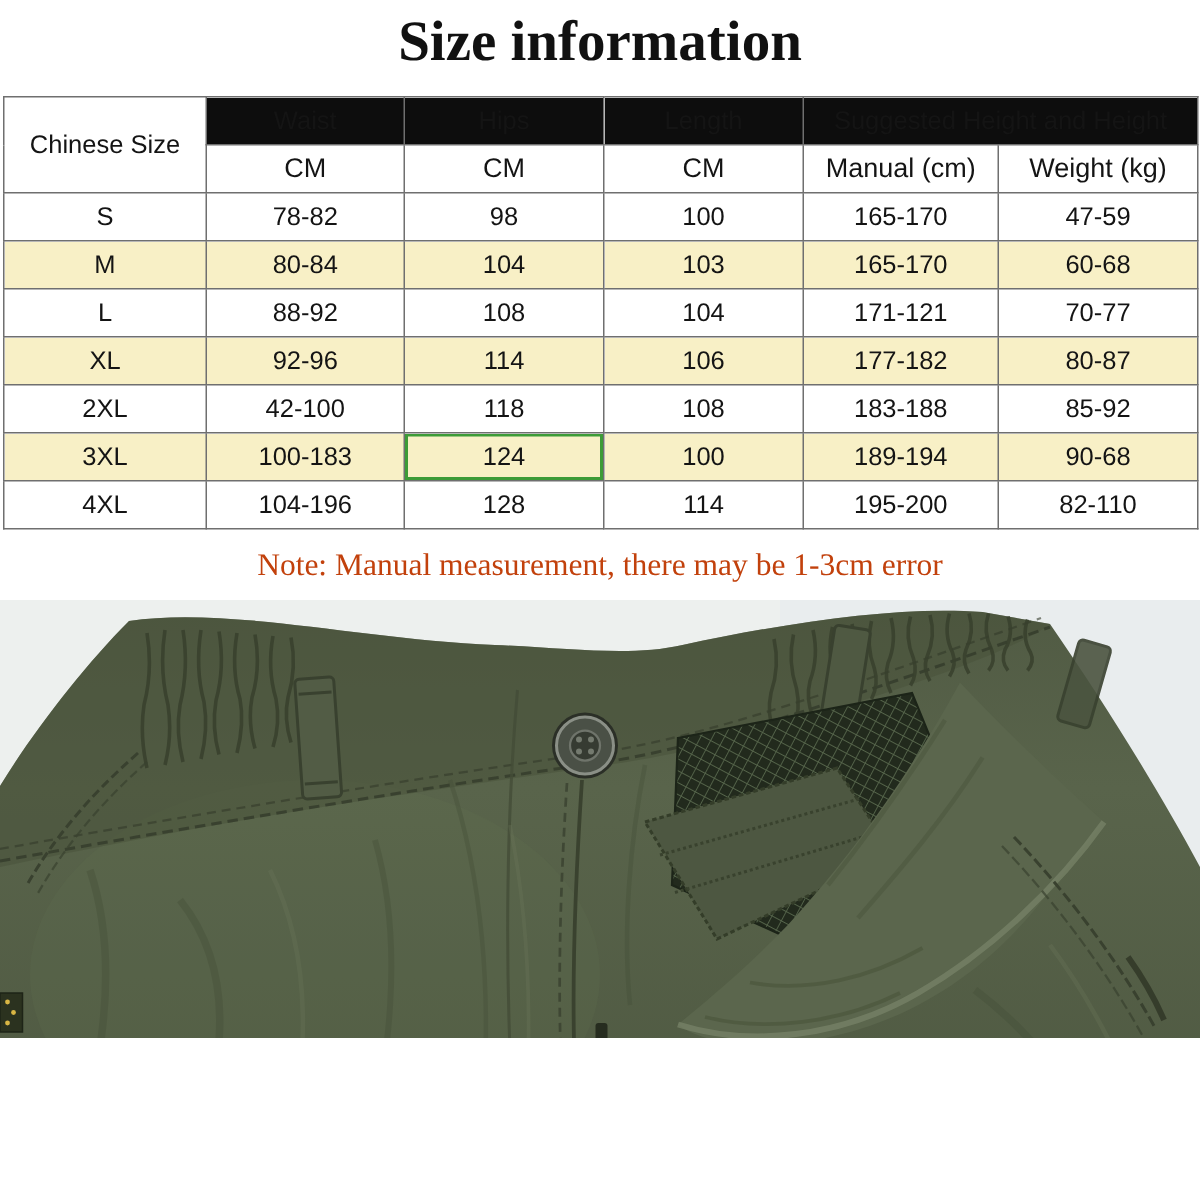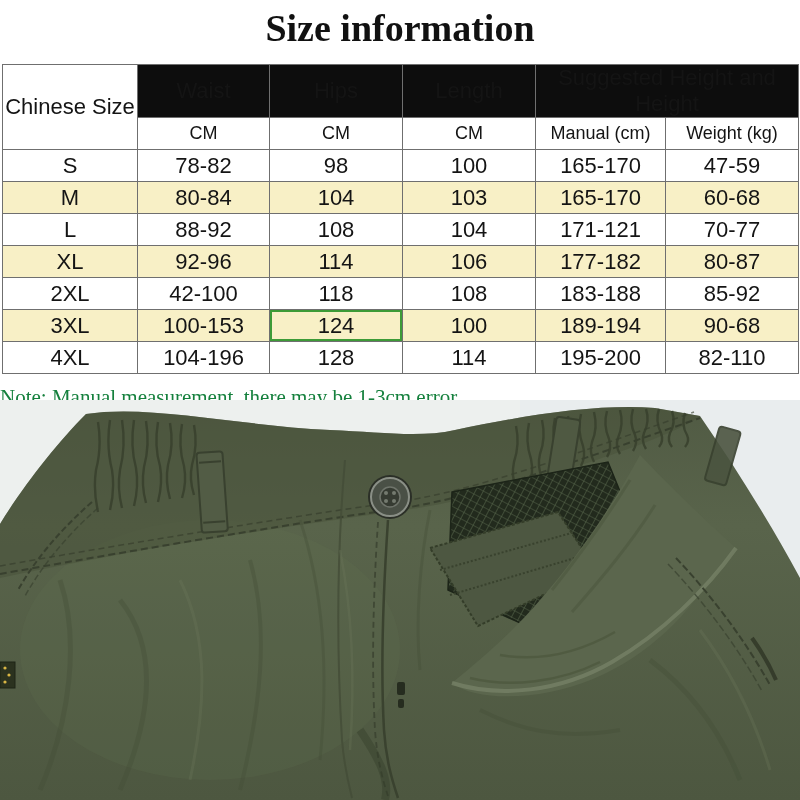--- a/index.html
+++ b/index.html
@@ -1,30 +1,30 @@
 <!DOCTYPE html>
 <html><head>
 <meta charset="utf-8">
 <style>
   html,body{margin:0;padding:0;background:#ffffff;}
-  .page{position:relative;width:800px;height:800px;overflow:hidden;background:#ffffff;
+  .page{position:relative;width:800px;height:692px;overflow:hidden;background:#ffffff;
         font-family:"Liberation Sans",sans-serif;}
   .title{margin:0;height:58px;padding-top:6px;text-align:center;
          font-family:"Liberation Serif",serif;font-weight:bold;font-size:38px;color:#111;}
   table.size{width:796px;margin:0 2px;border-collapse:collapse;table-layout:fixed;text-align:center;}
   table.size th,table.size td{border:1px solid #6f6f6f;padding:0;height:31px;
-         font-size:22px;color:#141414;font-weight:normal;vertical-align:middle;overflow:hidden;}
+         font-size:17px;color:#141414;font-weight:normal;vertical-align:middle;overflow:hidden;}
   th.dark{background:#0d0d0d;color:#ffffff;font-weight:bold;font-size:17px;border-color:#858585;}
   th.corner{background:#ffffff;color:#e8120e;font-weight:bold;font-size:20px;}
   tr.units td{font-size:18px;background:#ffffff;}
   tbody tr:nth-child(even) td{background:#f8f0c6;}
   tbody tr:nth-child(odd) td{background:#ffffff;}
   td.hl{box-shadow:inset 0 0 0 2px #3d9b37;margin-left:12px;}
-  .note{margin:11px 0 0;text-align:left;font-family:"Liberation Serif",serif;
-        font-size:21px;color:#15803d;}
+  .note{margin:11px 0 0;text-align:center;font-family:"Liberation Serif",serif;
+        font-size:21px;color:#c2410c;}
   .photo{position:absolute;left:0;top:400px;width:800px;height:400px;}
 </style>
 </head>
 <body>
 
 <div class="page">
 
   <h1 class="title">Size information</h1>
 
   <table class="size">
@@ -88,21 +88,21 @@
       <tr>
         <td>2XL</td>
         <td>42-100</td>
         <td>118</td>
         <td>108</td>
         <td>183-188</td>
         <td>85-92</td>
       </tr>
       <tr>
         <td>3XL</td>
-        <td>100-153</td>
+        <td>100-183</td>
         <td class="hl">124</td>
         <td>100</td>
         <td>189-194</td>
         <td>90-68</td>
       </tr>
       <tr>
         <td>4XL</td>
         <td>104-196</td>
         <td>128</td>
         <td>114</td>

